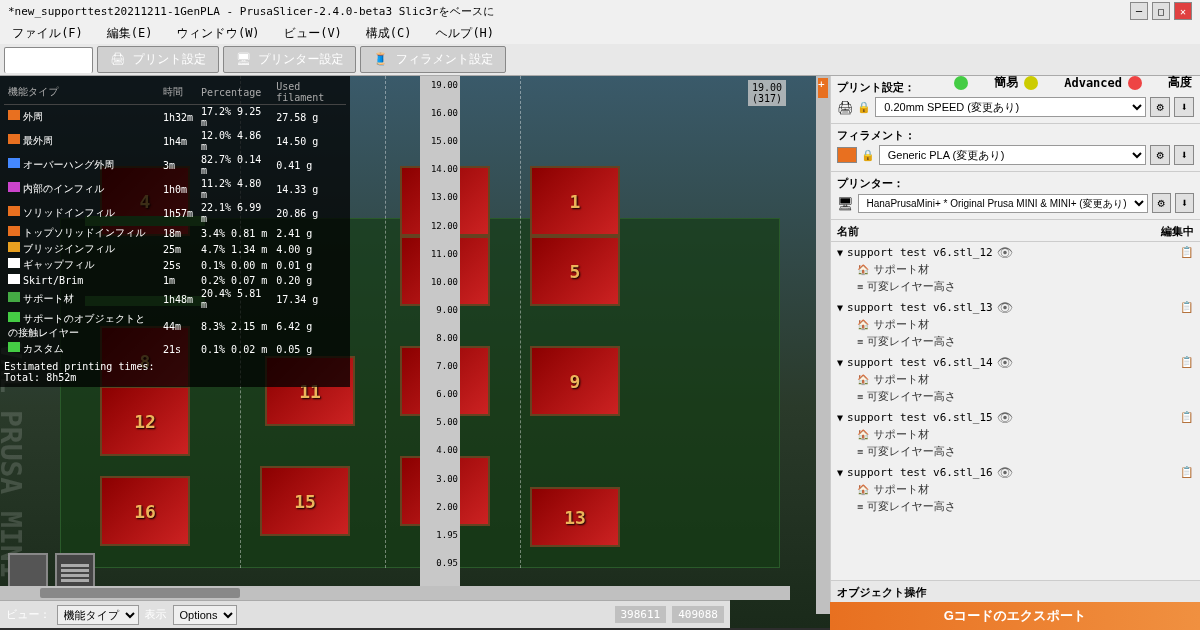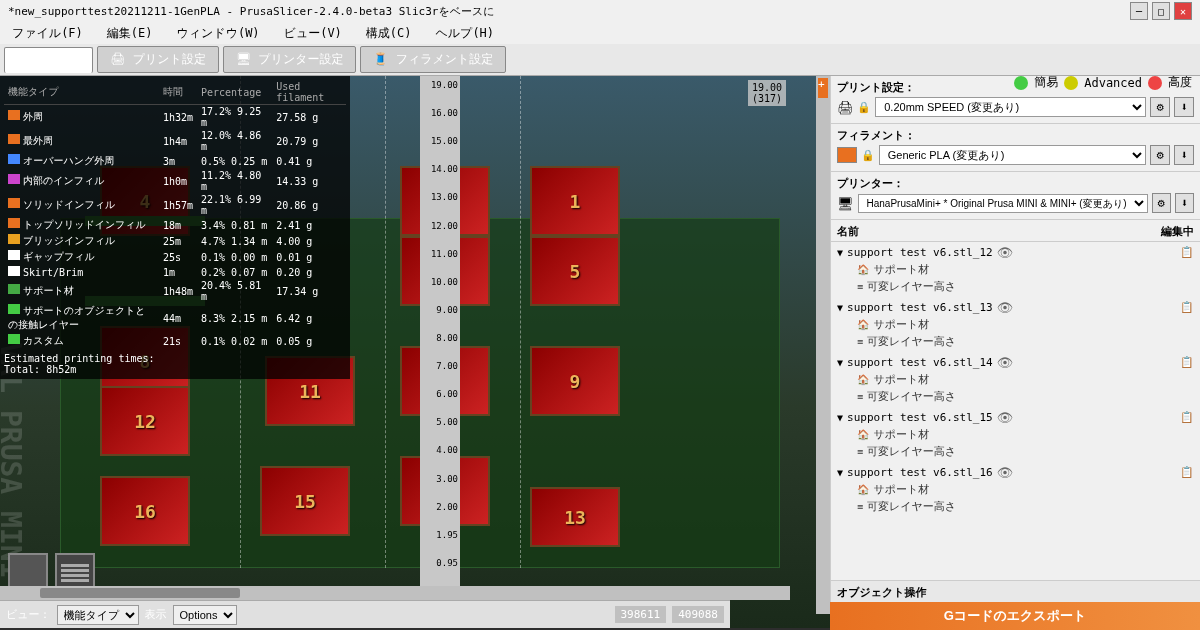--- a/index.html
+++ b/index.html
@@ -18,21 +18,21 @@
     #toolbar { background: #e8e8e8; height: 32px; display: flex; align-items: center; padding: 0 4px; gap: 4px; border-bottom: 1px solid #aaa; }
     .tb-btn { padding: 4px 12px; background: #d0d0d0; border: 1px solid #888; cursor: pointer; font-size: 12px; border-radius: 2px; }
     .tb-btn.active { background: #fff; border-bottom: none; }
     
     
     #mode-bar { position: absolute; top: 74px; right: 8px; display: flex; align-items: center; gap: 6px; font-size: 12px; color: #000; }
     .dot { width: 14px; height: 14px; border-radius: 50%; display: inline-block; }
     .dot-green { background: #4c4; }
     .dot-yellow { background: #cc0; }
     .dot-red { background: #e44; }
-    .mode-label { font-size: 12px; font-weight: normal; }
+    .mode-label { font-size: 12px; font-weight: bold; margin-left: 20px; }
     .mode-label.advanced { color: #000; }
     
     
     #main { display: flex; height: calc(630px - 78px); }
     
     
     #viewport { flex: 1; position: relative; background: #3a4a3a; overflow: hidden; }
     
     
     #stats-overlay { position: absolute; top: 0; left: 0; background: rgba(0,0,0,0.75); color: #fff; font-size: 10px; padding: 4px; width: 350px; z-index: 10; }
@@ -149,26 +149,26 @@
         <tr>
     <td><span style="display:inline-block;width:12px;height:10px;background:#e87020;margin-right:3px;"></span><span>外周</span></td>
     <td>1h32m</td>
     <td>17.2% 9.25 m</td>
     <td>27.58 g</td>
   </tr>
             <tr>
     <td><span style="display:inline-block;width:12px;height:10px;background:#e87020;margin-right:3px;"></span><span>最外周</span></td>
     <td>1h4m</td>
     <td>12.0% 4.86 m</td>
-    <td>20.79 g</td>
+    <td>14.50 g</td>
   </tr>
             <tr>
     <td><span style="display:inline-block;width:12px;height:10px;background:#4488ff;margin-right:3px;"></span><span>オーバーハング外周</span></td>
     <td>3m</td>
-    <td>0.5% 0.25 m</td>
+    <td>82.7% 0.14 m</td>
     <td>0.41 g</td>
   </tr>
             <tr>
     <td><span style="display:inline-block;width:12px;height:10px;background:#cc44cc;margin-right:3px;"></span><span>内部のインフィル</span></td>
     <td>1h0m</td>
     <td>11.2% 4.80 m</td>
     <td>14.33 g</td>
   </tr>
             <tr>
     <td><span style="display:inline-block;width:12px;height:10px;background:#e87020;margin-right:3px;"></span><span>ソリッドインフィル</span></td>

